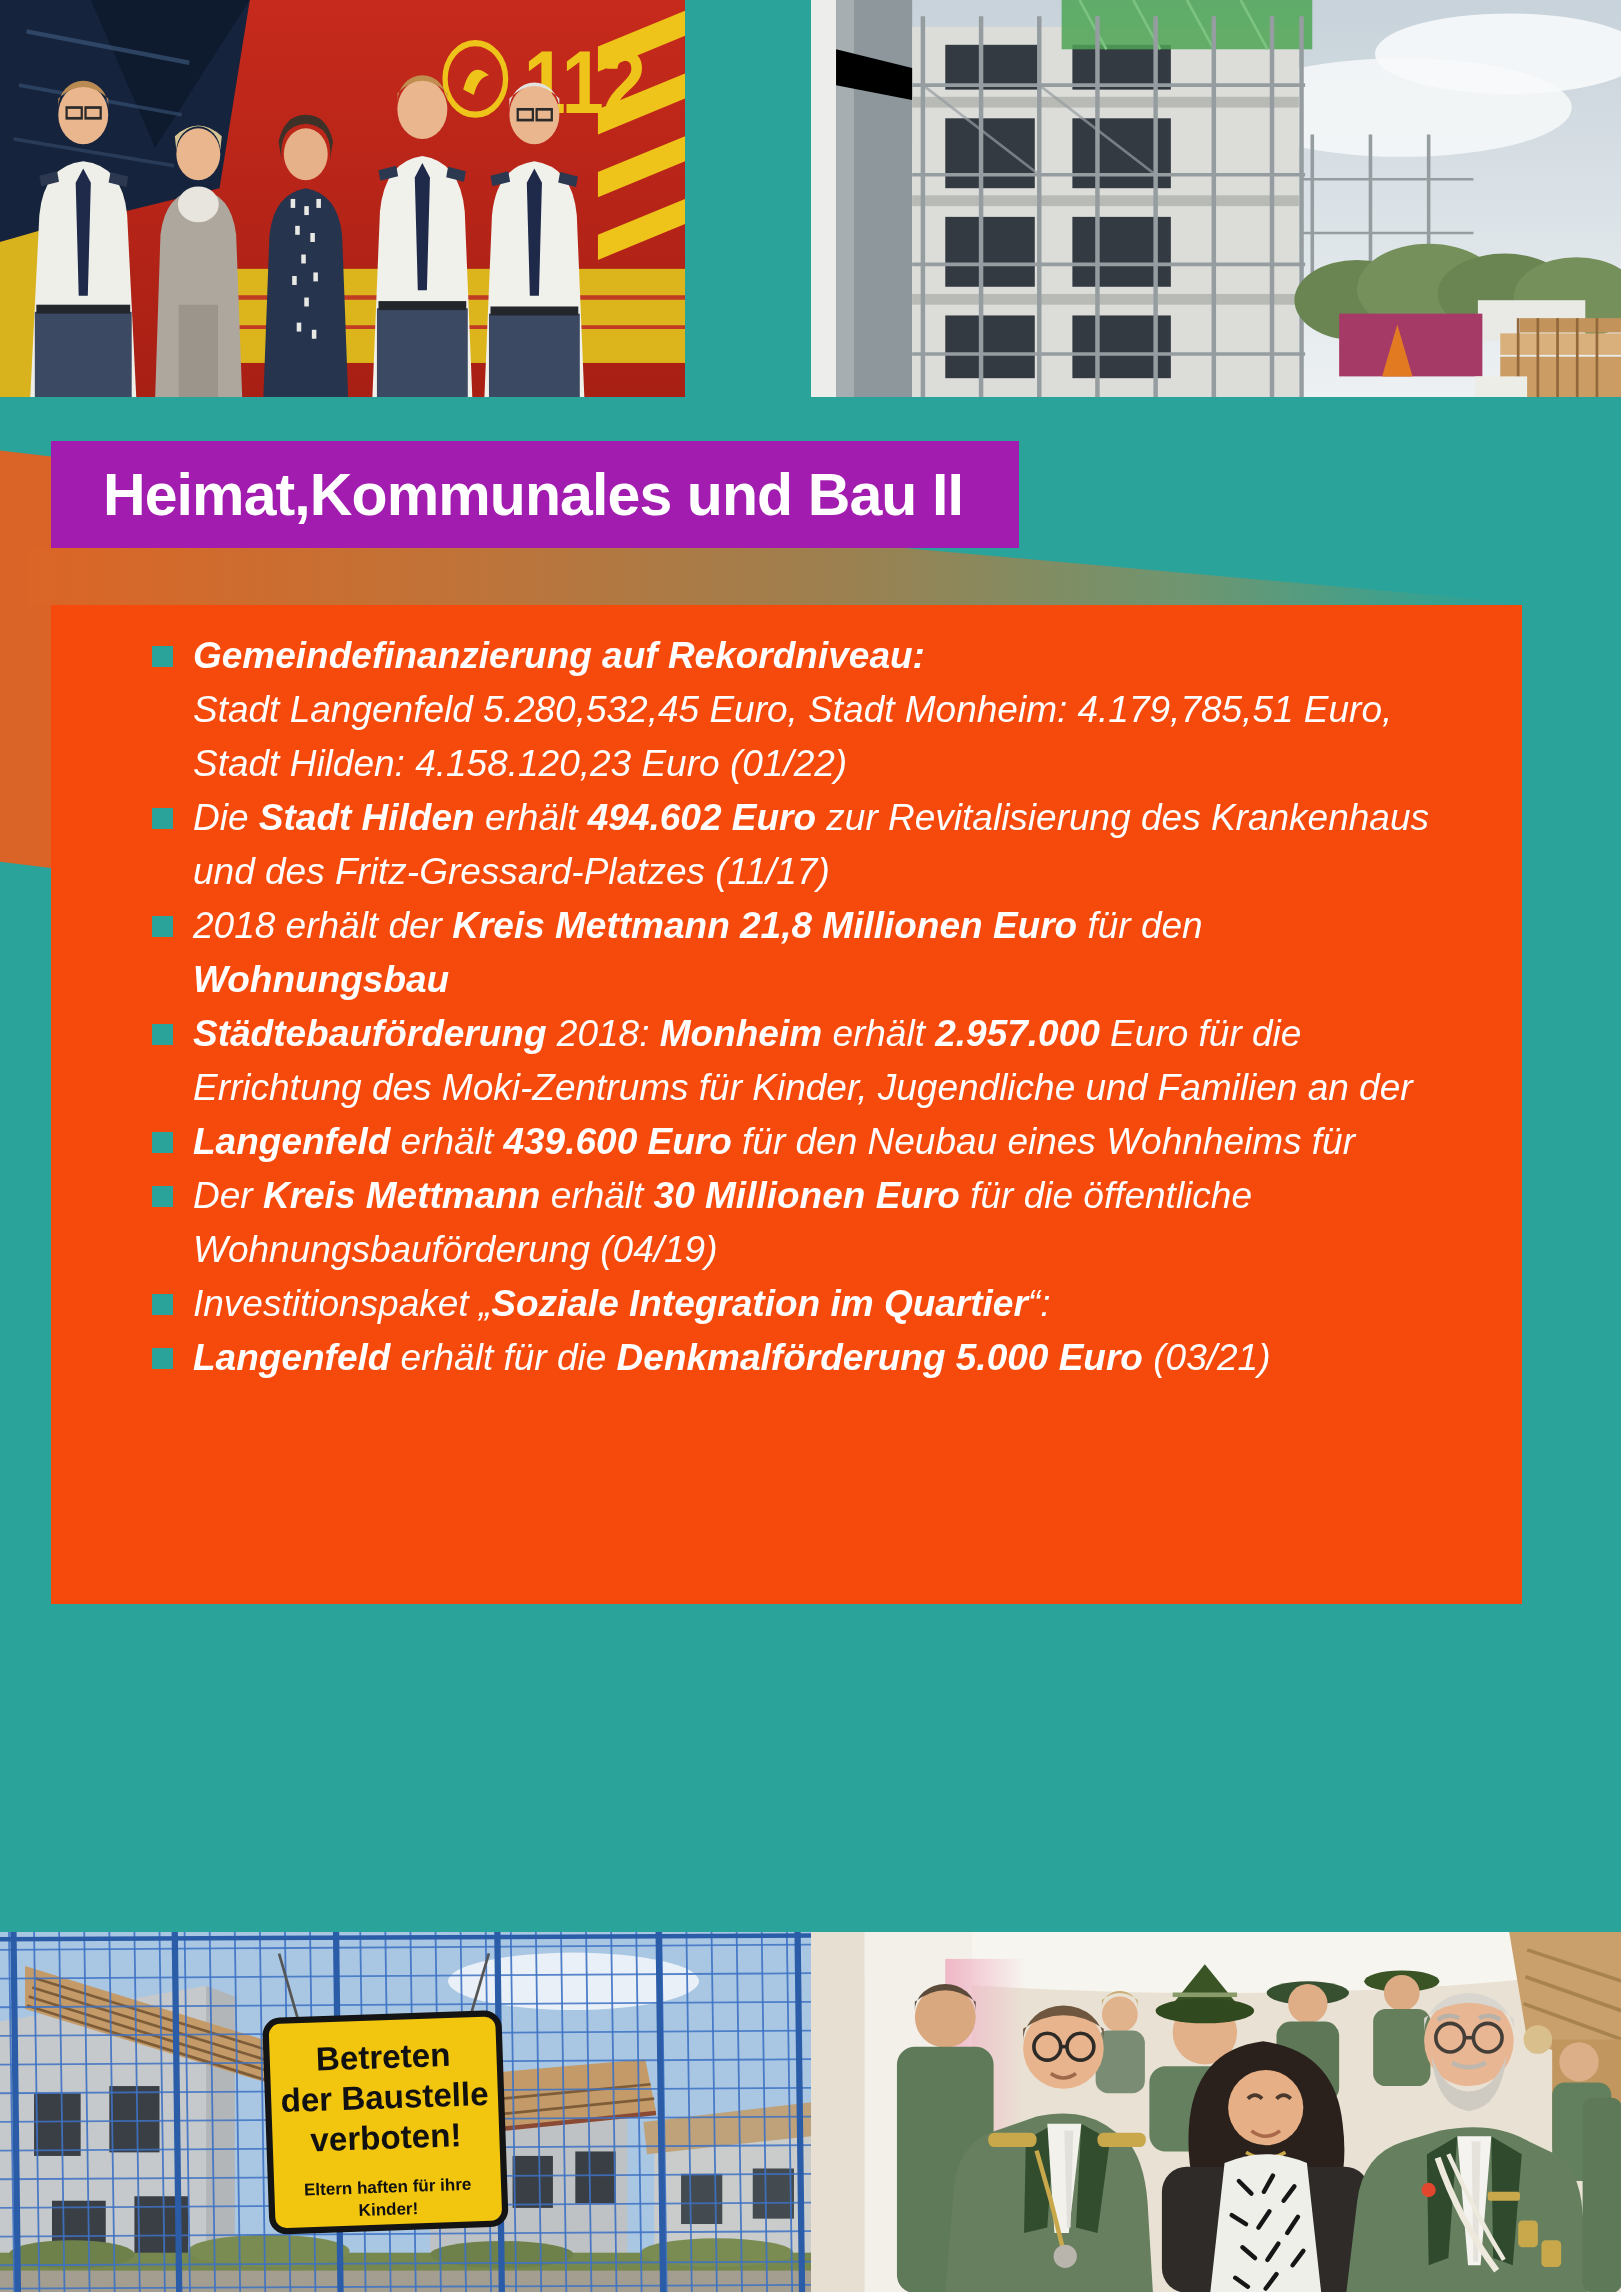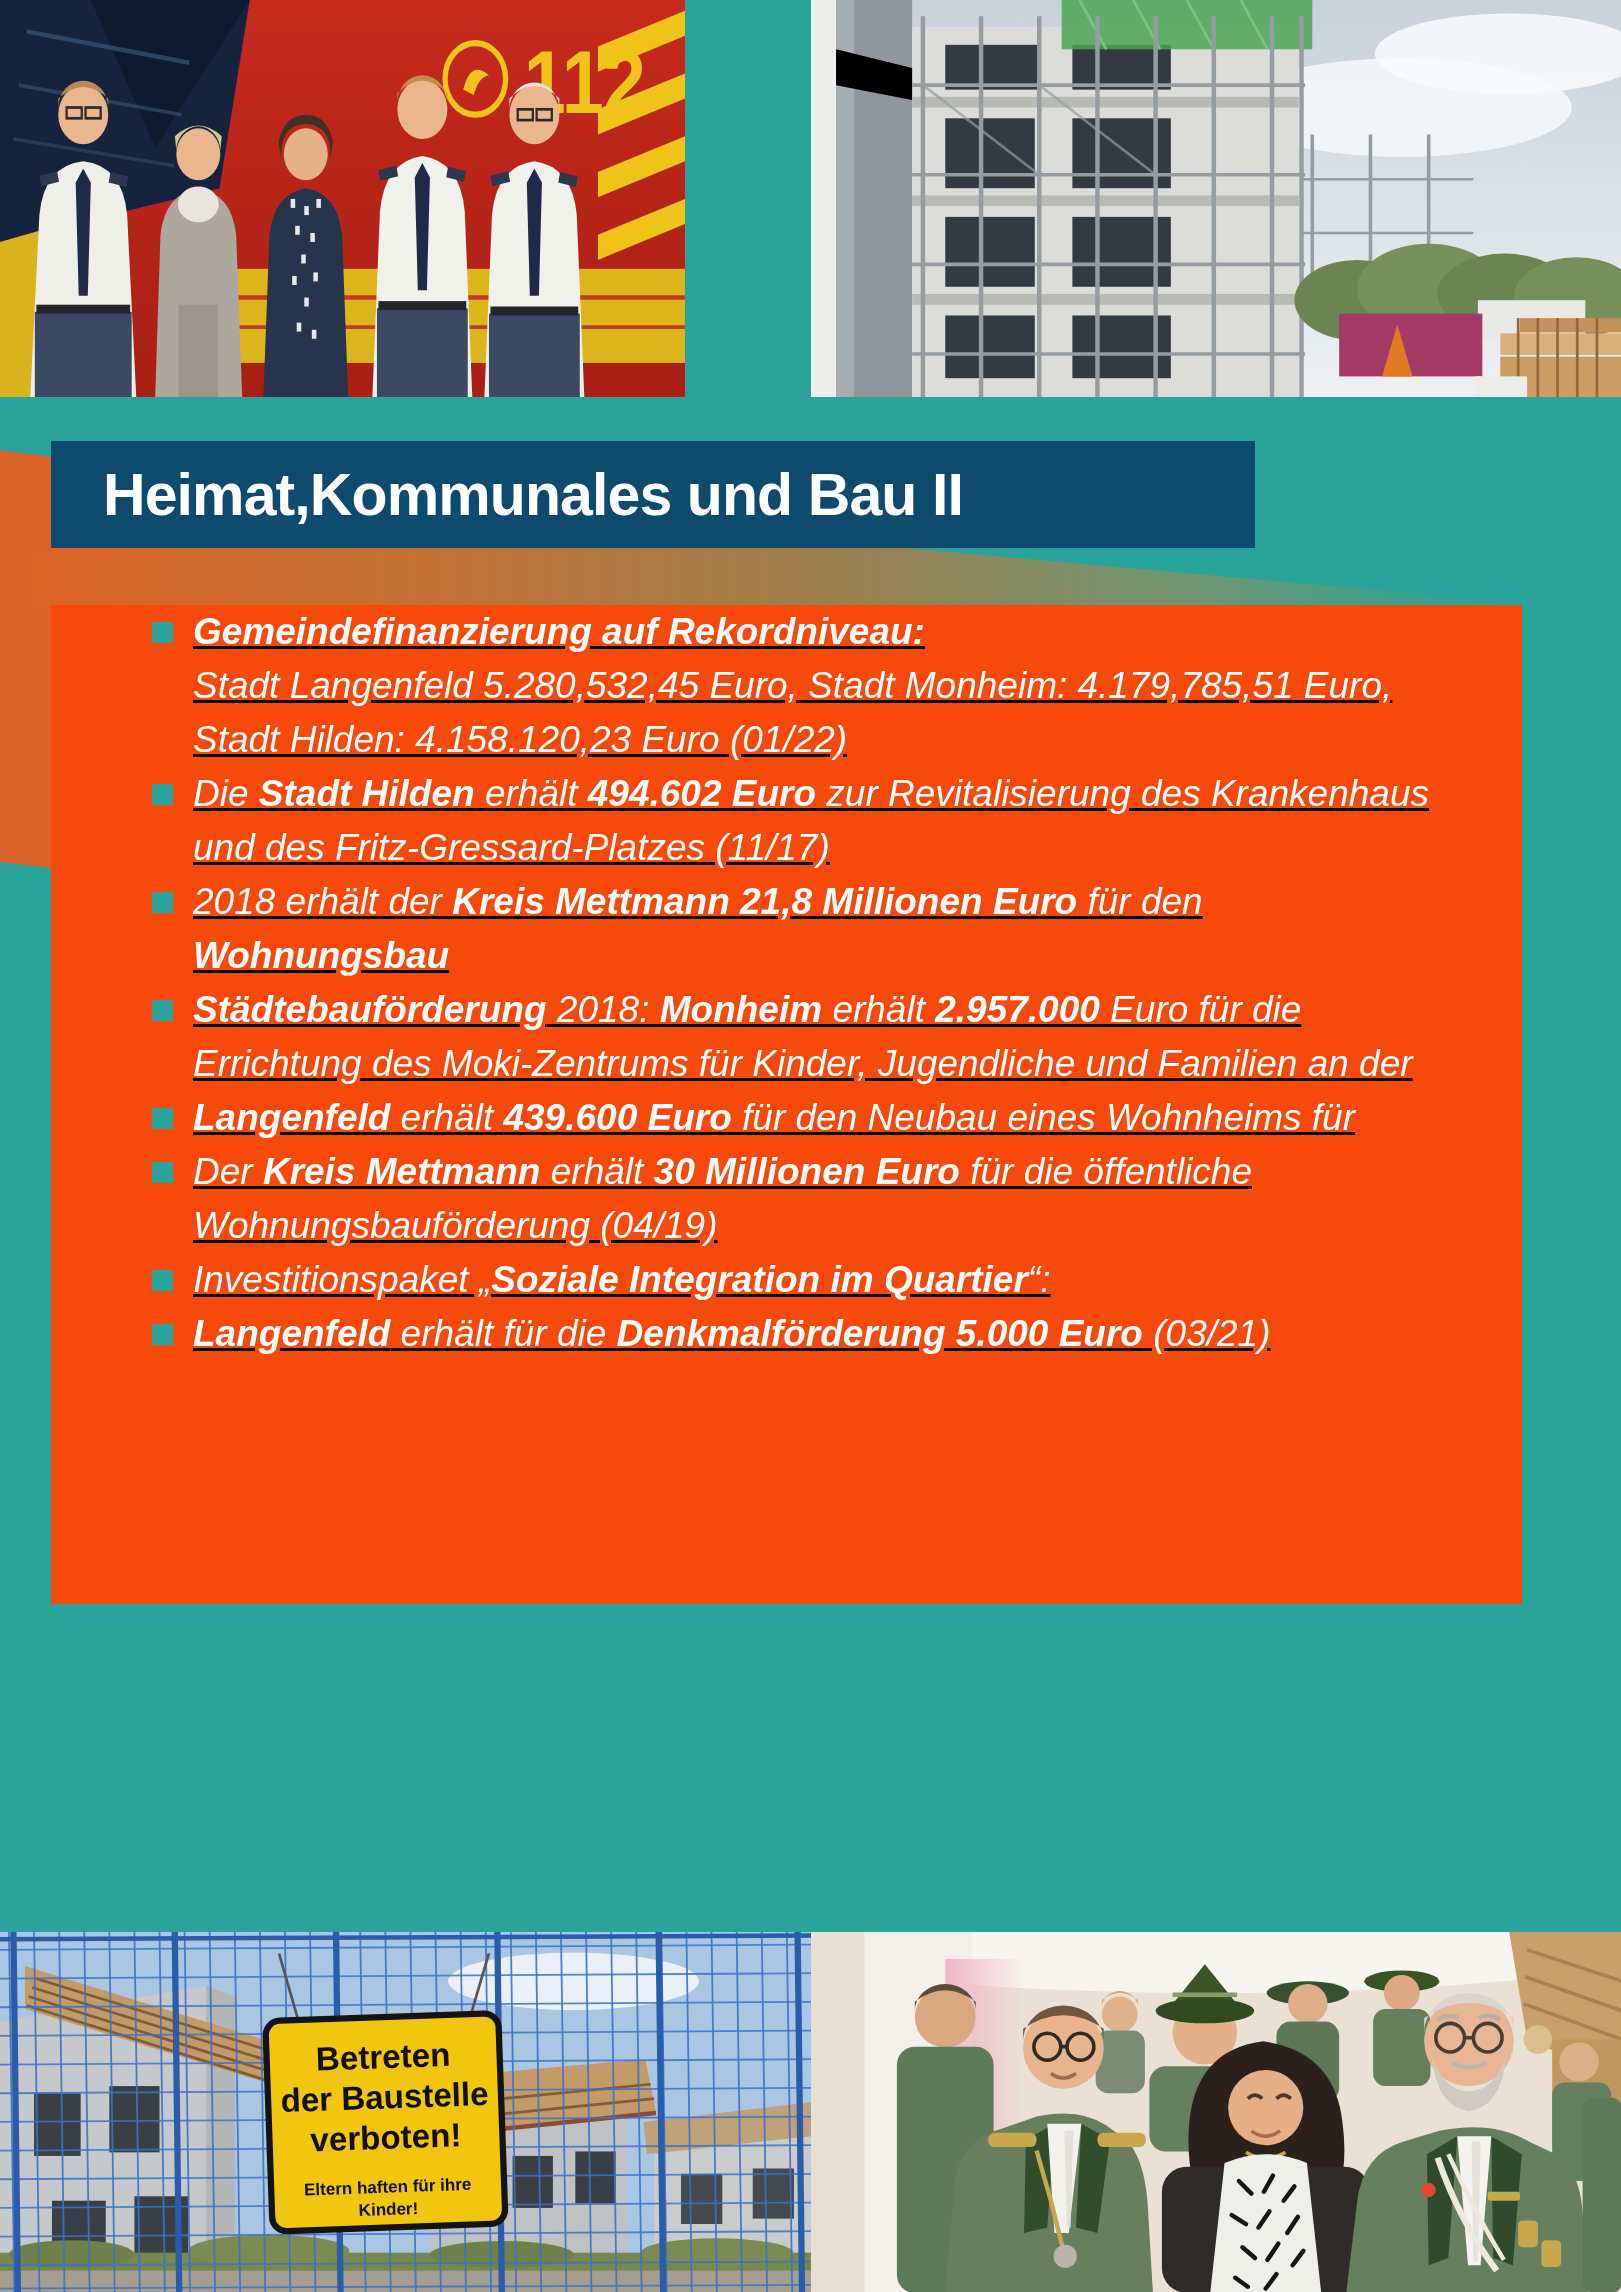--- a/index.html
+++ b/index.html
@@ -15,39 +15,39 @@
   #photo-top-right{left:811px;top:0;width:811px;height:397px;}
   #photo-bottom-left{left:0;top:1932px;width:811px;height:361px;}
   #photo-bottom-right{left:811px;top:1932px;width:811px;height:361px;}
   
   .left-strip{
     left:0;top:445px;width:51px;height:423px;background:#DA6327;
     clip-path:polygon(0 5.4px,100% 11.6px,100% 100%,0 calc(100% - 6.3px));
   }
   
   .title-banner{
-    left:51px;top:441px;width:1204px;height:107px;background:#0c4a6e;
+    left:51px;top:441px;width:968px;height:107px;background:#a21caf;
     display:flex;align-items:center;
   }
   .title-banner h1{
     margin:0;padding-left:52px;color:#fff;font-size:59px;font-weight:700;
     letter-spacing:-0.9px;white-space:nowrap;font-family:"Liberation Sans",sans-serif;
   }
   
   .wedge{
     left:27px;top:548px;width:1496px;height:58px;
     background:linear-gradient(90deg,#DB6526 0%,#C17237 28%,#9B8050 55%,#6E9671 78%,#3AA18E 93%,#2AA39B 100%);
     clip-path:polygon(0 0,877px 0,1496px 55px,1496px 58px,0 58px);
   }
   
   .content-box{
     left:51px;top:605px;width:1471px;height:999px;background:#F6490C;
     overflow:hidden;
   }
-  .list{padding-top:0;text-decoration:underline;}
+  .list{padding-top:24px;}
   .line{
     position:relative;padding-left:142px;line-height:54px;font-size:37px;
     font-style:italic;color:#fff;white-space:nowrap;
   }
   .line .bullet{
     position:absolute;left:101px;top:17px;width:20.6px;height:20.6px;background:#2AA39B;
   }
   .line .b{font-weight:700;}
 </style>
 </head>

